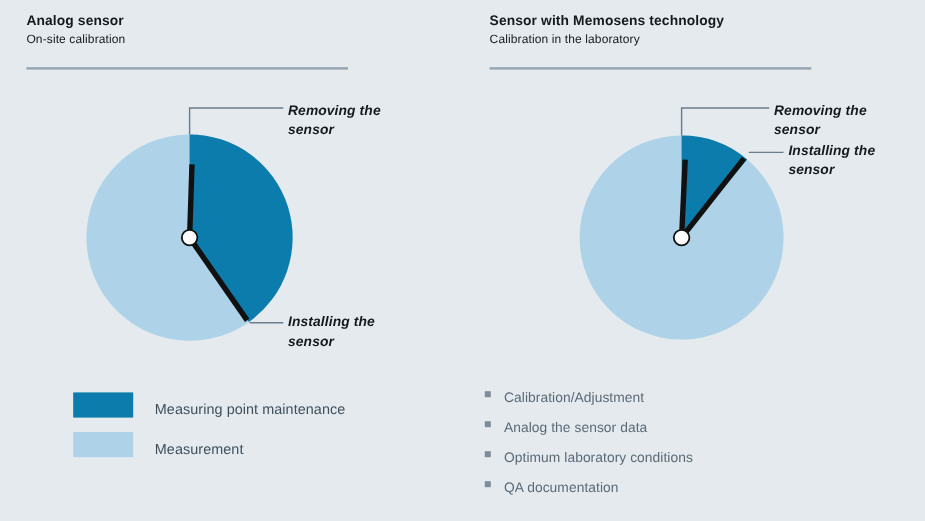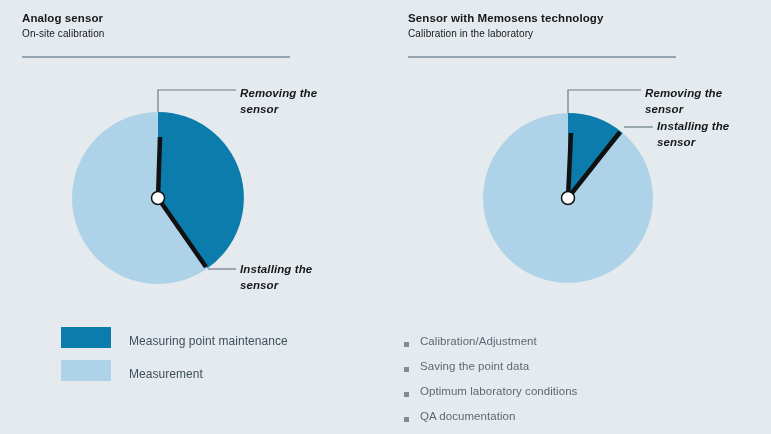--- a/index.html
+++ b/index.html
@@ -106,21 +106,21 @@
     letter-spacing: 0.05px;
   }
 
   .bullets {
     position: absolute;
     left: 404px;
     top: 326px;
   }
   .bullet-row {
     display: flex;
-    align-items: flex-end;
+    align-items: flex-start;
     height: 21px;
     margin-bottom: 4px;
   }
   .bullet-marker {
     width: 5px;
     height: 5px;
     background: #7d8c98;
     flex: 0 0 auto;
     margin-right: 11px;
   }
@@ -218,21 +218,21 @@
   <span>sensor</span>
 </div>
 
 <div class="bullets">
   <div class="bullet-row">
     <div class="bullet-marker"></div>
     <div class="bullet-label">Calibration/Adjustment</div>
   </div>
   <div class="bullet-row">
     <div class="bullet-marker"></div>
-    <div class="bullet-label">Saving the point data</div>
+    <div class="bullet-label">Analog the sensor data</div>
   </div>
   <div class="bullet-row">
     <div class="bullet-marker"></div>
     <div class="bullet-label">Optimum laboratory conditions</div>
   </div>
   <div class="bullet-row">
     <div class="bullet-marker"></div>
     <div class="bullet-label">QA documentation</div>
   </div>
 </div>

